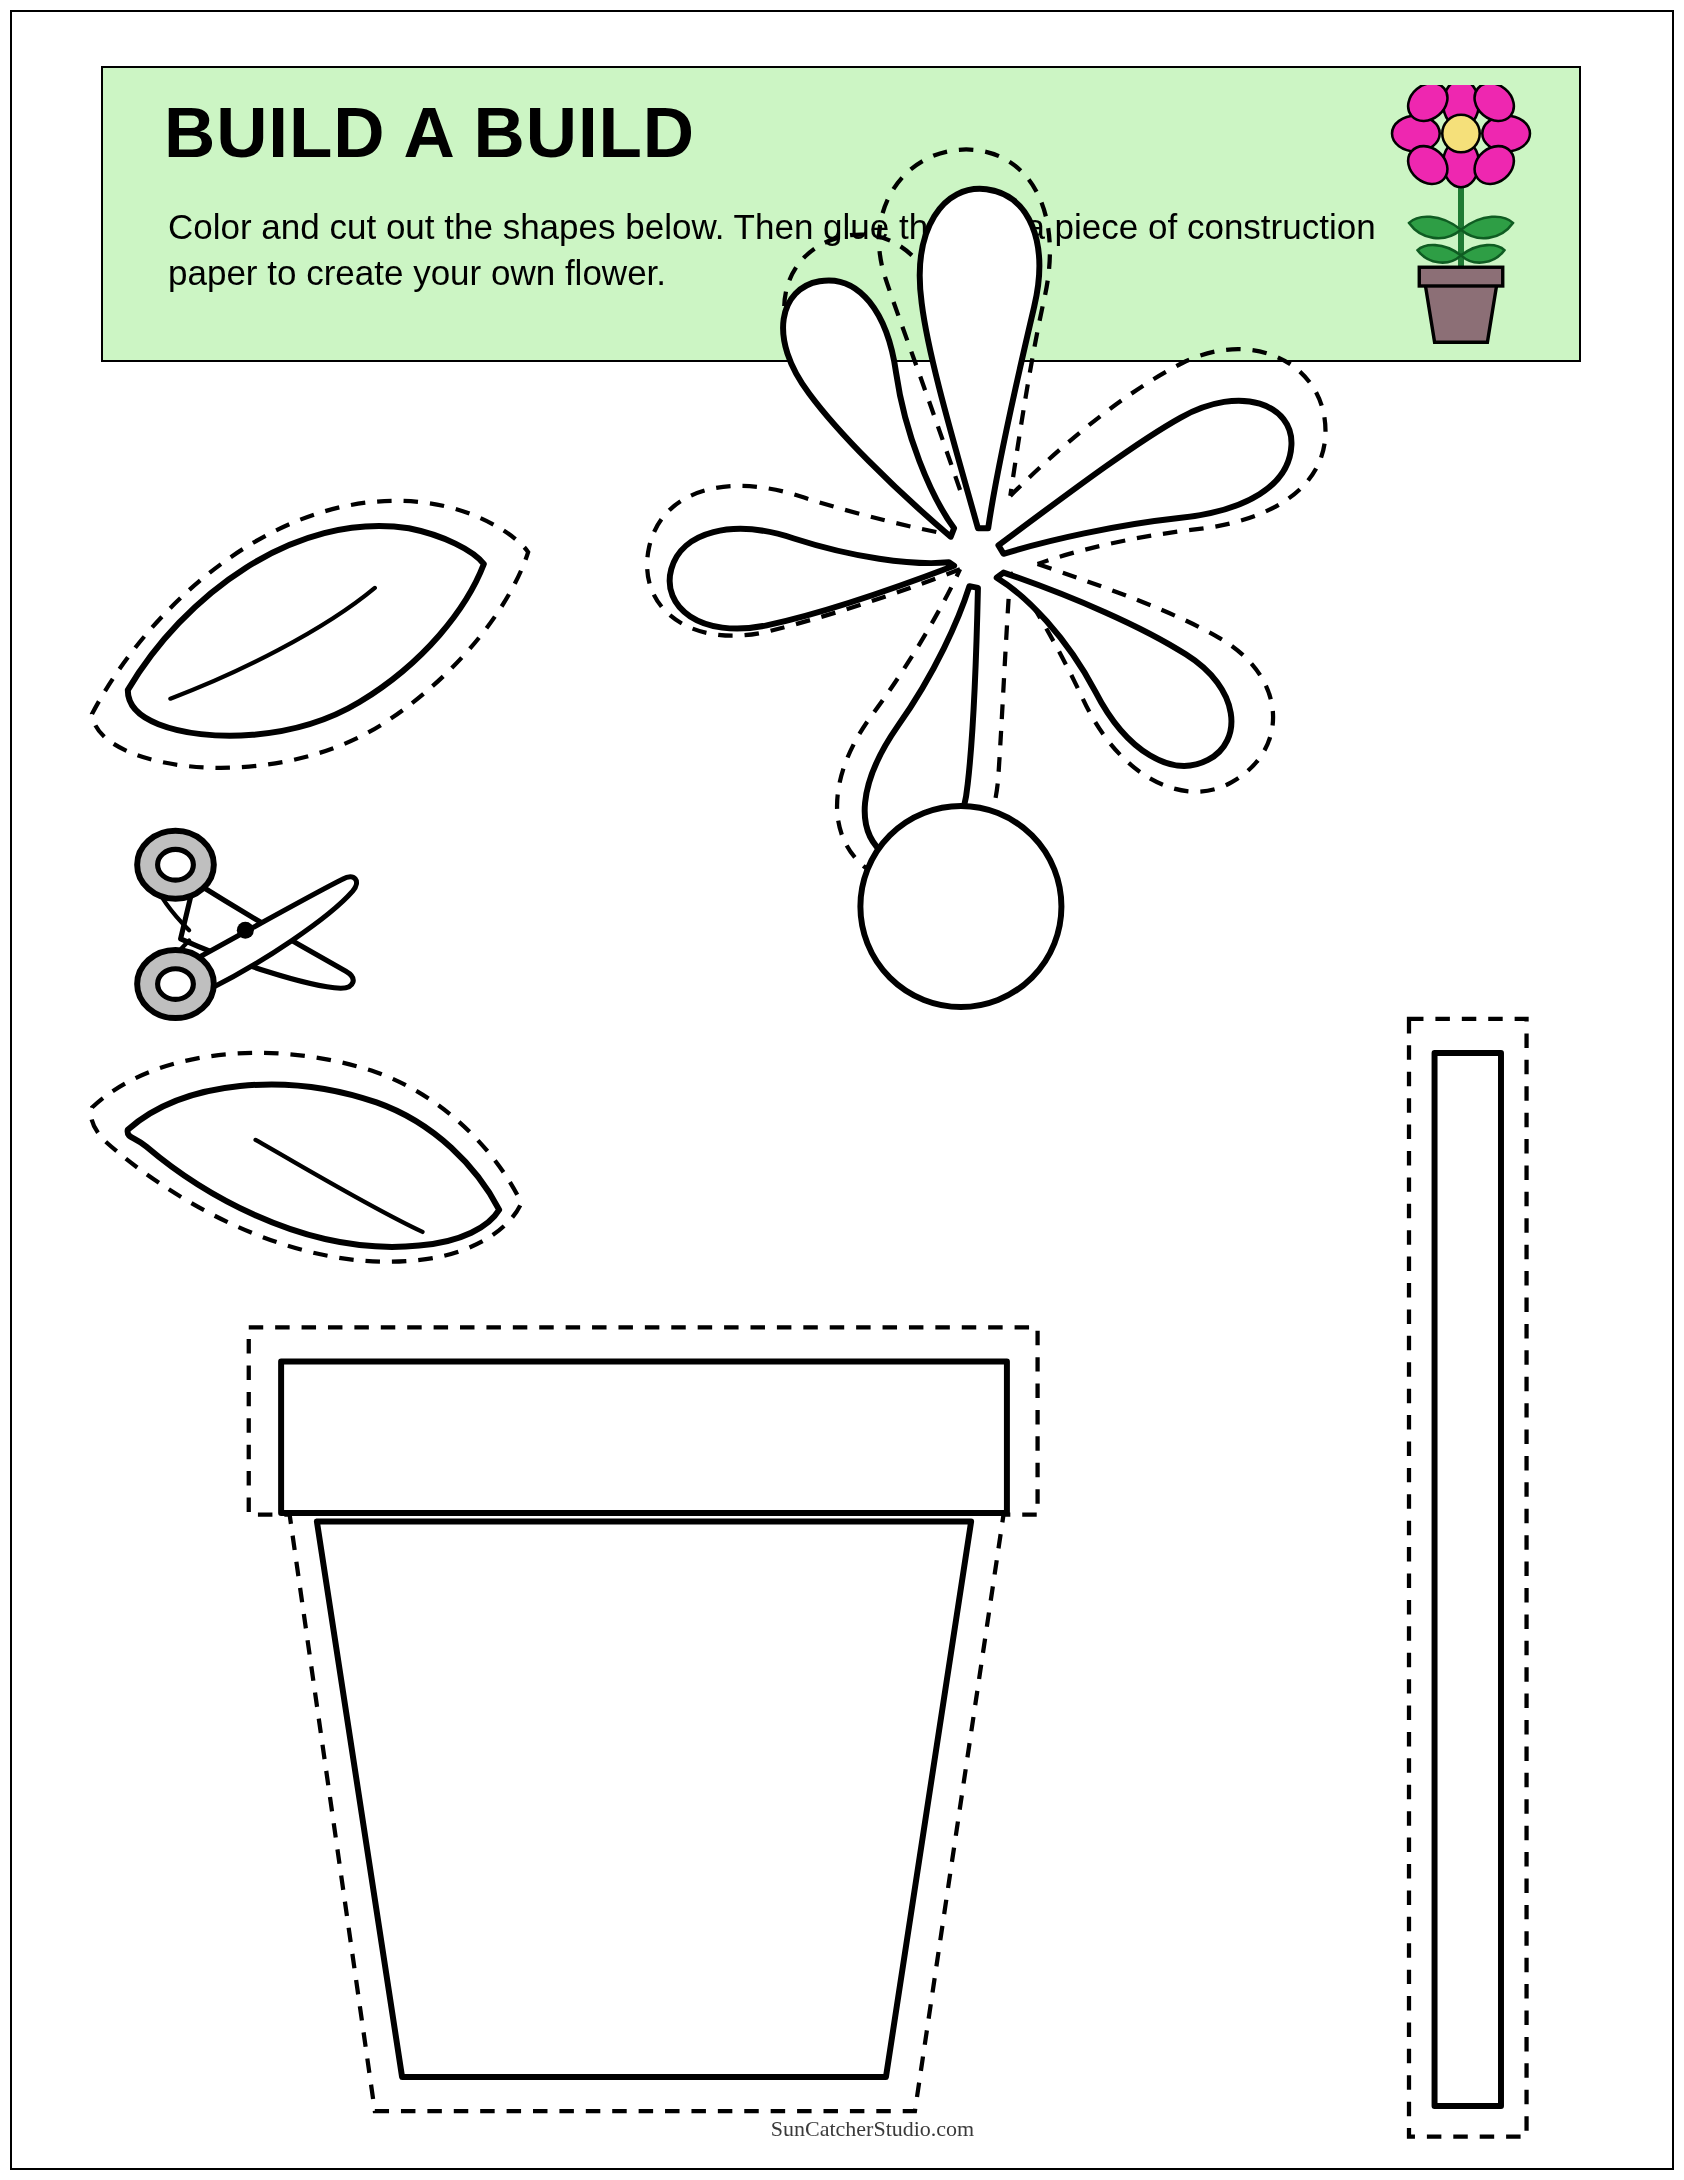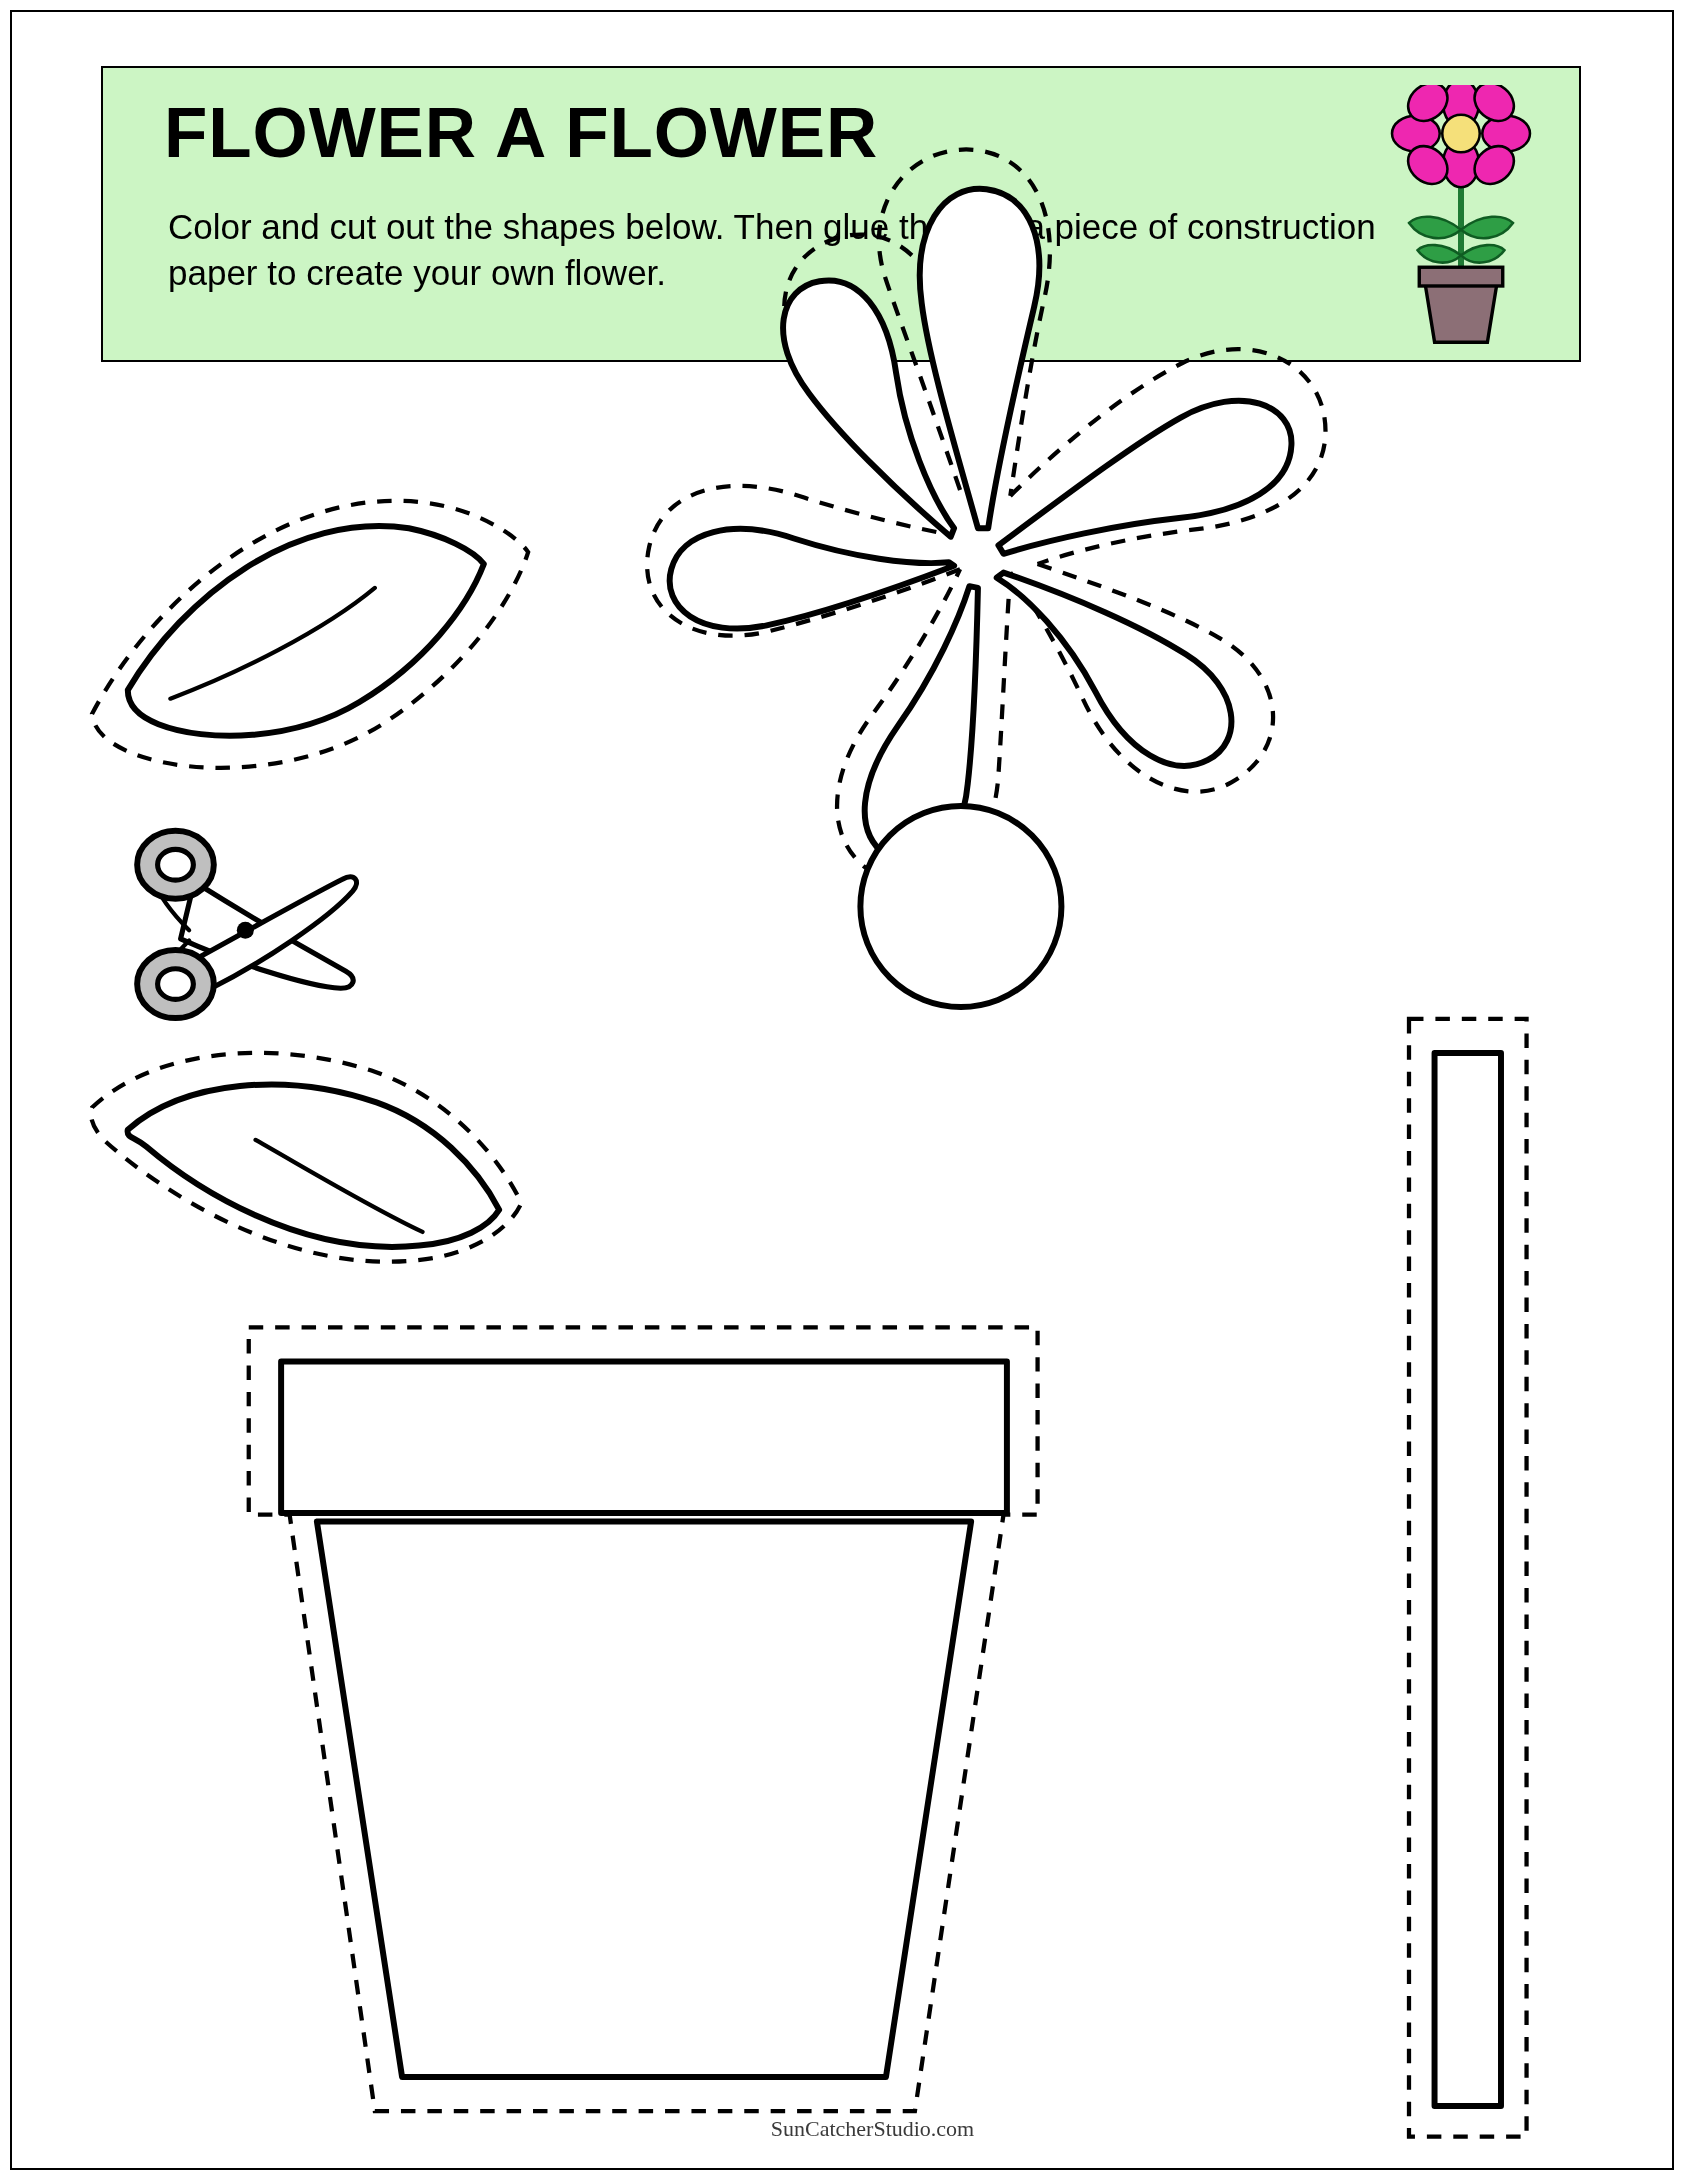--- a/index.html
+++ b/index.html
@@ -85,21 +85,21 @@
     font-family: "Liberation Serif", serif;
     padding-left: 30px;
   }
 </style>
 </head>
 <body>
 
 <div class="page-border"></div>
 
 <div class="header-banner">
-  <div class="header-title">FLOWER A FLOWER</div>
+  <div class="header-title">BUILD A BUILD</div>
   <div class="header-sub">Color and cut out the shapes below. Then glue them to a piece of construction paper to create your own flower.</div>
 
   <div class="header-flower">
     <svg viewBox="0 0 190 310" width="162" height="264">
 
       <path d="M95 96 L95 232" stroke="#1F7A34" stroke-width="7" fill="none"></path>
 
       <path d="M95 170 C70 150 44 152 34 162 C48 182 76 186 95 170 Z" fill="#2E9E45" stroke="#0f5c22" stroke-width="3"></path>
       <path d="M95 170 C120 150 146 152 156 162 C142 182 114 186 95 170 Z" fill="#2E9E45" stroke="#0f5c22" stroke-width="3"></path>
       <path d="M95 200 C74 184 52 186 44 194 C56 210 80 214 95 200 Z" fill="#2E9E45" stroke="#0f5c22" stroke-width="3"></path>

